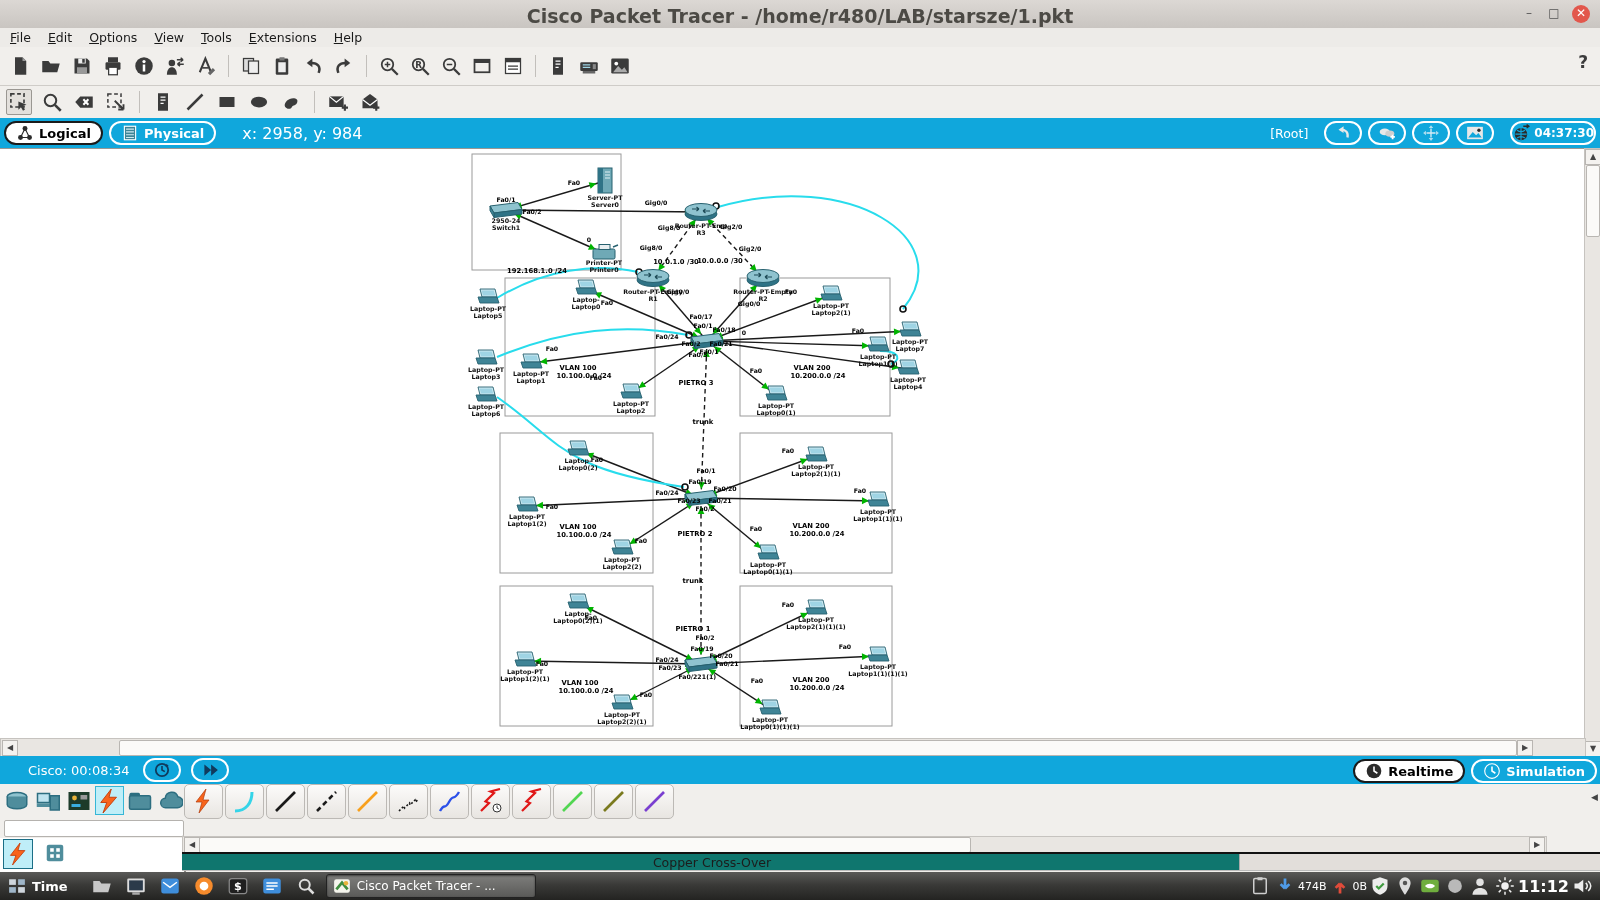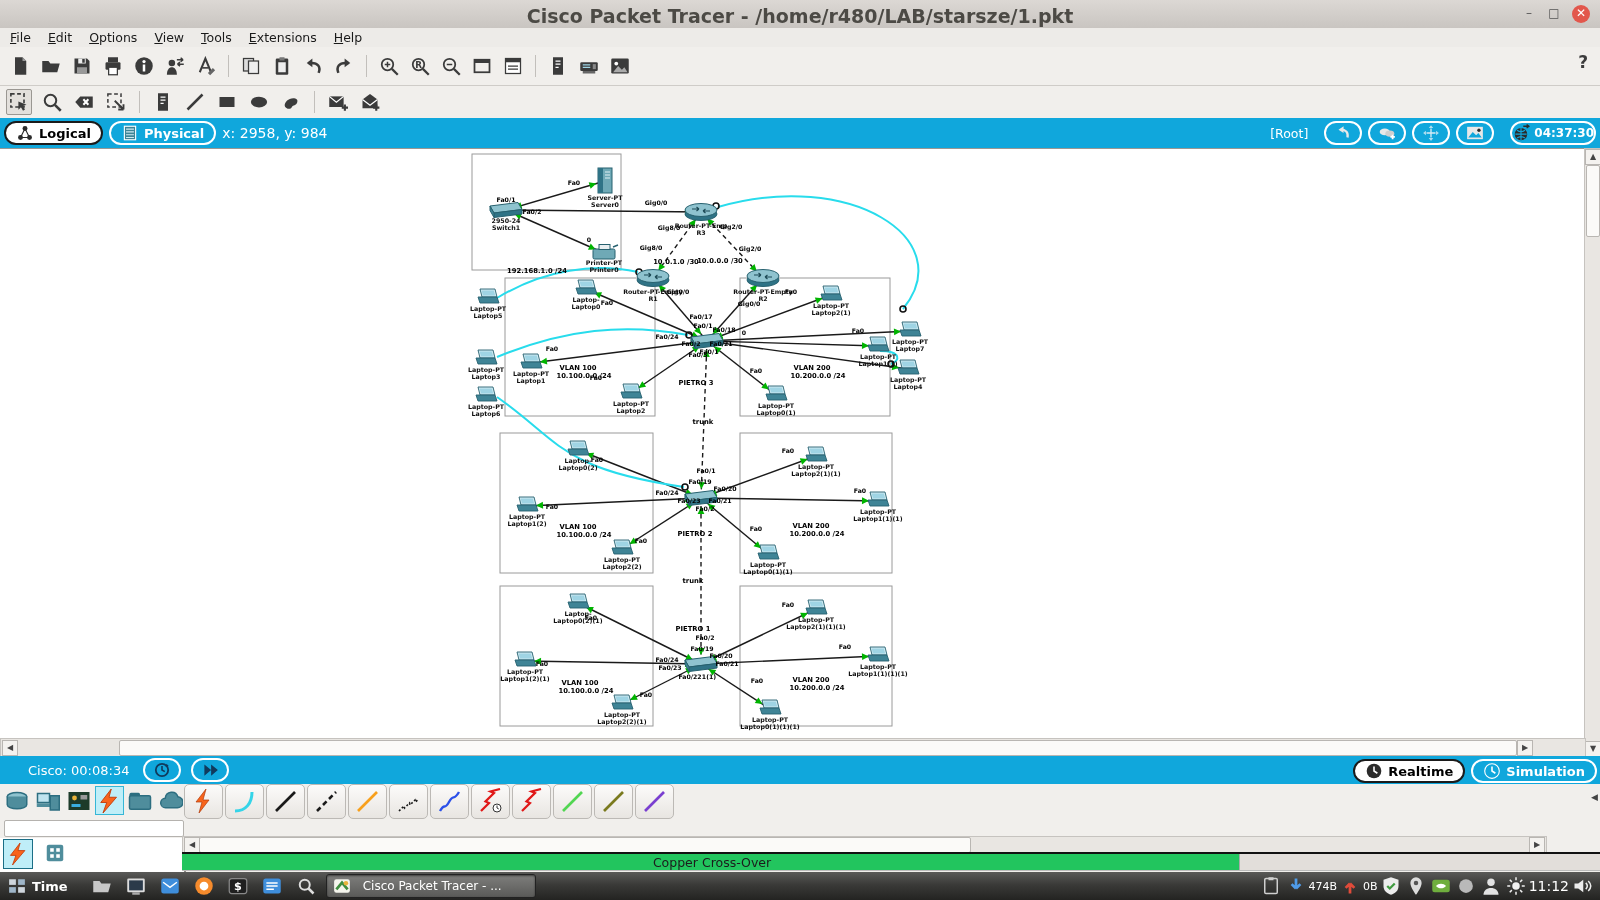--- a/index.html
+++ b/index.html
@@ -30,21 +30,21 @@
   .tb-sel{background:#e3e0dc;border:1px solid #9a9792;border-radius:2px;}
   #help-q{position:absolute;right:12px;top:52px;font-size:17px;font-weight:bold;color:#3b3b3b;}
   
   #wsbar{left:0;top:118px;width:1600px;height:30px;background:#10a7dc;display:flex;align-items:center;
          padding-left:4px;gap:6px;}
   .pill{height:20px;border:2px solid #fff;border-radius:12px;display:inline-flex;align-items:center;
         gap:5px;padding:0 10px;color:#fff;font-weight:bold;font-size:13px;background:transparent;}
   .pill.active{background:#fff;color:#000;border-color:#1b1b1b;}
   .ovalbtn{height:20px;min-width:34px;border:2px solid #fff;border-radius:12px;display:inline-flex;
            align-items:center;justify-content:center;gap:4px;color:#fff;font-weight:bold;font-size:12px;}
-  #ws-coords{color:#fff;font-size:14px;margin-left:0;}
+  #ws-coords{color:#fff;font-size:16px;margin-left:20px;}
   #ws-right{position:absolute;right:4px;top:121px;display:flex;align-items:center;gap:16px;}
   
   #canvas{left:0;top:148px;width:1584px;height:590px;background:#fff;border-top:1px solid #9a9792;}
   #canvas svg{position:absolute;left:0;top:0;}
   .scroll{background:#e9e6e2;border:1px solid #c6c3bf;}
   #vscroll{left:1584px;top:148px;width:16px;height:608px;}
   #hscroll{left:0;top:738px;width:1584px;height:18px;}
   .sb-arrow{position:absolute;font-size:8px;color:#444;line-height:14px;text-align:center;width:14px;height:14px;
             background:#f4f2ef;border:1px solid #b9b6b2;}
   .sb-thumb{position:absolute;background:#fbfaf8;border:1px solid #b9b6b2;border-radius:2px;}
@@ -64,35 +64,35 @@
   
   #searchbox{left:4px;top:820px;width:172px;height:15px;background:#fff;border:1px solid #b5b2ae;
              border-radius:2px;font-size:11px;padding:0 3px;}
   #devpanel{left:0;top:838px;width:181px;height:34px;background:#fff;border-right:2px solid #8d8a86;
             display:flex;gap:8px;padding:1px 0 0 3px;}
   .devpanel-icon{width:28px;height:28px;display:flex;align-items:center;justify-content:center;}
   .devpanel-icon.sel{background:#bfeef8;border:1px solid #1b6e86;}
   
   #scroll2{left:182px;top:836px;width:1363px;height:16px;}
   #blackline{left:182px;top:852px;width:1418px;height:2px;background:#111;}
-  #statusbar{left:182px;top:854px;width:1418px;height:16px;background:#22c55e;border-bottom:1px solid #bbb;}
+  #statusbar{left:182px;top:854px;width:1418px;height:16px;background:#0f766e;border-bottom:1px solid #bbb;}
   #statusbar .seg{position:absolute;right:0;top:0;width:360px;height:16px;background:#e2deda;border-left:1px solid #aaa;}
   #status-text{position:absolute;left:0;width:1060px;text-align:center;top:1px;font-size:12.5px;color:#1c1c1c;}
   
   #taskbar{left:0;top:872px;width:1600px;height:28px;
            background:linear-gradient(#5a5a58,#3a3a38 45%,#232321);display:flex;align-items:center;
            color:#eee;padding-left:8px;gap:8px;}
   #menu-btn{font-weight:bold;color:#fff;font-size:13px;margin-right:14px;display:flex;gap:6px;align-items:center;}
   .tk-icon{width:18px;height:18px;display:inline-flex;align-items:center;justify-content:center;}
   #winbtn{height:22px;width:196px;background:linear-gradient(#7e7e7c,#5a5a58);border:1px solid #222;
-          border-radius:3px;display:flex;align-items:center;gap:12px;padding:0 6px;font-size:12px;color:#fff;
+          border-radius:3px;display:flex;align-items:center;gap:6px;padding:0 6px;font-size:12px;color:#fff;
           box-shadow:inset 0 1px 2px rgba(0,0,0,.5);}
   #tray{position:absolute;right:6px;top:874px;display:flex;align-items:center;gap:1px;height:24px;color:#fff;}
   #tray .t-label{font-size:11px;}
-  #tray .clock{font-weight:normal;font-size:14px;}
+  #tray .clock{font-weight:bold;font-size:16px;}
   text{font-family:"DejaVu Sans","Liberation Sans",sans-serif;}
 </style>
 </head>
 <body>
 
 <div id="app">
 
   <div class="abs" id="titlebar">
     <span id="title-text">Cisco Packet Tracer - /home/r480/LAB/starsze/1.pkt</span>
     <span class="winbtn" style="right:62px">–</span>

